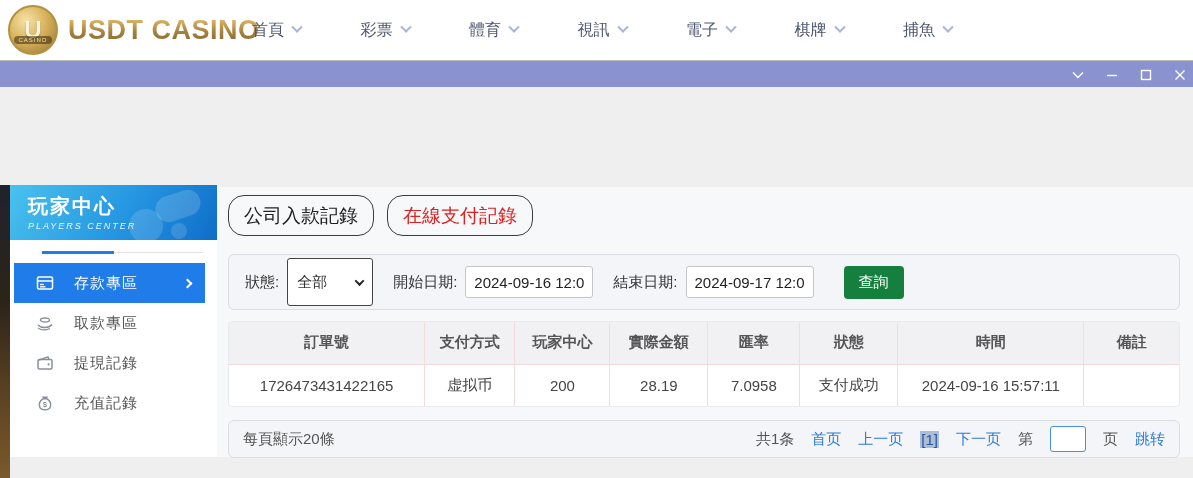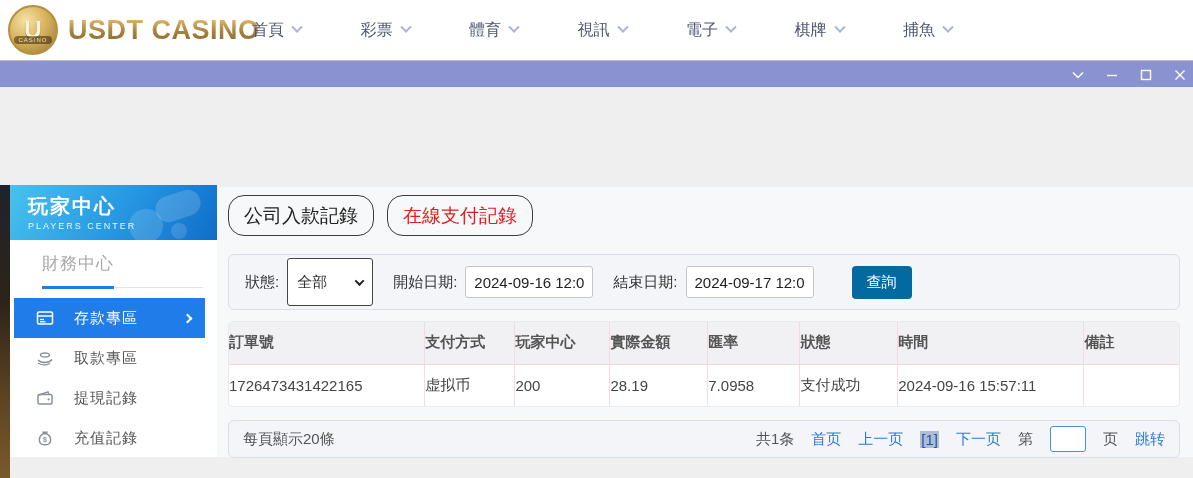--- a/index.html
+++ b/index.html
@@ -25,21 +25,21 @@
   .win-controls { position:absolute; right:6px; top:0; height:27px; display:flex; align-items:center; gap:20px; }
   .win-btn { width:14px; height:14px; display:flex; align-items:center; justify-content:center; cursor:pointer; }
   .win-btn svg { display:block; }
 
   
   .left-strip { position:absolute; left:0; top:185px; width:10px; height:293px; background:linear-gradient(180deg,#20222c 0%,#2c2418 40%,#5a4122 70%,#7a5a2c 100%); }
 
   .sidebar { position:absolute; left:10px; top:185px; width:207px; height:272px; background:#fff; }
   .sidebar-header { position:relative; height:55px; background:linear-gradient(120deg,#49c2ee 0%,#2596e2 55%,#0f6dc8 100%); padding:8px 0 0 18px; overflow:hidden; }
   .sidebar-title { color:#fff; font-size:20px; letter-spacing:2px;font-weight:bold; }
-  .sidebar-subtitle { color:#eaf6ff; font-size:9px; letter-spacing:2px; margin-top:1px; }
+  .sidebar-subtitle { color:#eaf6ff; font-size:9px; letter-spacing:2px; margin-top:1px;font-style:italic; }
   .deco-circle { position:absolute; border-radius:50%; background:rgba(255,255,255,.14); }
   .deco-pad { position:absolute; width:46px; height:26px; border-radius:13px; background:rgba(255,255,255,.16); transform:rotate(-18deg); right:16px; top:8px; }
   .sidebar-section { margin:12px 0 0 32px; color:#a9a9a9; font-size:17px; letter-spacing:1px; }
   .section-underline { margin:10px 14px 10px 32px; border-bottom:1px solid #e3e3e3; position:relative; height:3px; }
   .section-underline .blue-seg { position:absolute; left:0; bottom:-2px; width:72px; height:3px; background:#1f7ce8; }
   .menu { margin-top:2px; }
   .menu-item { height:40px; display:flex; align-items:center; margin:0 12px 0 4px; color:#555; cursor:pointer; }
   .menu-item .mi-icon { width:18px; height:18px; margin:0 20px 0 22px; color:#8a9099; flex-shrink:0; }
   .menu-item.active { background:#1f7ce8; color:#fff;align-items:center; }
   .menu-item.active .mi-icon { color:#fff; }
@@ -52,25 +52,25 @@
   .tab-pill { height:41px; padding:0 15px; border:1px solid #3c3c3c; border-radius:16px; background:transparent; display:flex; align-items:center; font-size:19px; color:#222; cursor:pointer; }
   .tab-pill.red { color:#e02020; }
 
   .filter-box { margin-top:18px; height:56px; background:#f3f5f9; border:1px solid #d9dde6; border-radius:6px; display:flex; align-items:center; padding:0 16px; }
   .f-label { color:#333; margin-right:8px; }
   .select { width:86px; height:48px; background:#fff; border:1px solid #444; border-radius:3px; display:flex; align-items:center; padding:0 9px; cursor:pointer; }
   .select .sel-text { flex:1; }
   .sel-chev { width:7px; height:7px; border-right:2px solid #222; border-bottom:2px solid #222; transform:rotate(45deg) translate(-1px,-1px); }
   .date-input { width:128px; height:32px; border:1px solid #c6c6c6; border-radius:3px; background:#fff; padding:0 8px; font-size:15px; color:#222; font-family:"Liberation Sans",sans-serif; }
   .gap-l { margin-left:20px; }
-  .btn-query { margin-left:38px; height:33px; padding:0 15px; background:#0369a1; color:#fff; border:none; border-radius:4px; font-size:15px; cursor:pointer; font-family:"Liberation Sans",sans-serif; }
+  .btn-query { margin-left:30px; height:33px; padding:0 15px; background:#15803d; color:#fff; border:none; border-radius:4px; font-size:15px; cursor:pointer; font-family:"Liberation Sans",sans-serif; }
 
   .table-wrap { margin-top:11px; background:#fff; border:1px solid #e9eaee; border-radius:4px; overflow:hidden; }
   table { width:100%; border-collapse:collapse; table-layout:fixed; }
-  th, td { border-right:1px solid #f5dcdc; text-align:left; font-size:15px; overflow:hidden; white-space:nowrap; }
+  th, td { border-right:1px solid #f5dcdc; text-align:center; font-size:15px; overflow:hidden; white-space:nowrap; }
   th:last-child, td:last-child { border-right:none; }
   th { height:42px; background:#f1f1f3; color:#555; font-weight:bold; border-bottom:1px solid #f0d8d8; }
   td { height:42px; color:#454545; }
   col.c1{width:20.6%} col.c2{width:9.5%} col.c3{width:10%} col.c4{width:10.3%}
   col.c5{width:9.7%} col.c6{width:10.3%} col.c7{width:19.6%} col.c8{width:10%}
 
   .pager { margin-top:13px; height:38px; background:#f3f5f9; border:1px solid #d9dde6; border-radius:6px; display:flex; align-items:center; justify-content:space-between; padding:0 14px; }
   .pager-left { color:#555; }
   .pager-right { display:flex; align-items:center; gap:17px; }
   .pg-text { color:#555; }
@@ -151,21 +151,20 @@
   <div class="left-strip"></div>
 
   <div class="sidebar">
     <div class="sidebar-header">
       <div class="deco-pad"></div>
       <div class="deco-circle" style="width:34px;height:34px;right:54px;top:24px;"></div>
       <div class="deco-circle" style="width:16px;height:16px;right:30px;top:38px;"></div>
       <div class="sidebar-title">玩家中心</div>
       <div class="sidebar-subtitle">PLAYERS CENTER</div>
     </div>
-    <div class="sidebar-section">財務中心</div>
     <div class="section-underline">
         <span class="blue-seg"></span>
       </div>
 
     <div class="menu">
       <div class="menu-item active">
         <span class="mi-icon">
           <svg width="18" height="18" viewBox="0 0 18 18">
               <rect x="1.5" y="3" width="15" height="12" rx="1.5" fill="none" stroke="currentColor" stroke-width="1.5"></rect>
               <line x1="1.5" y1="7" x2="16.5" y2="7" stroke="currentColor" stroke-width="1.5"></line>

